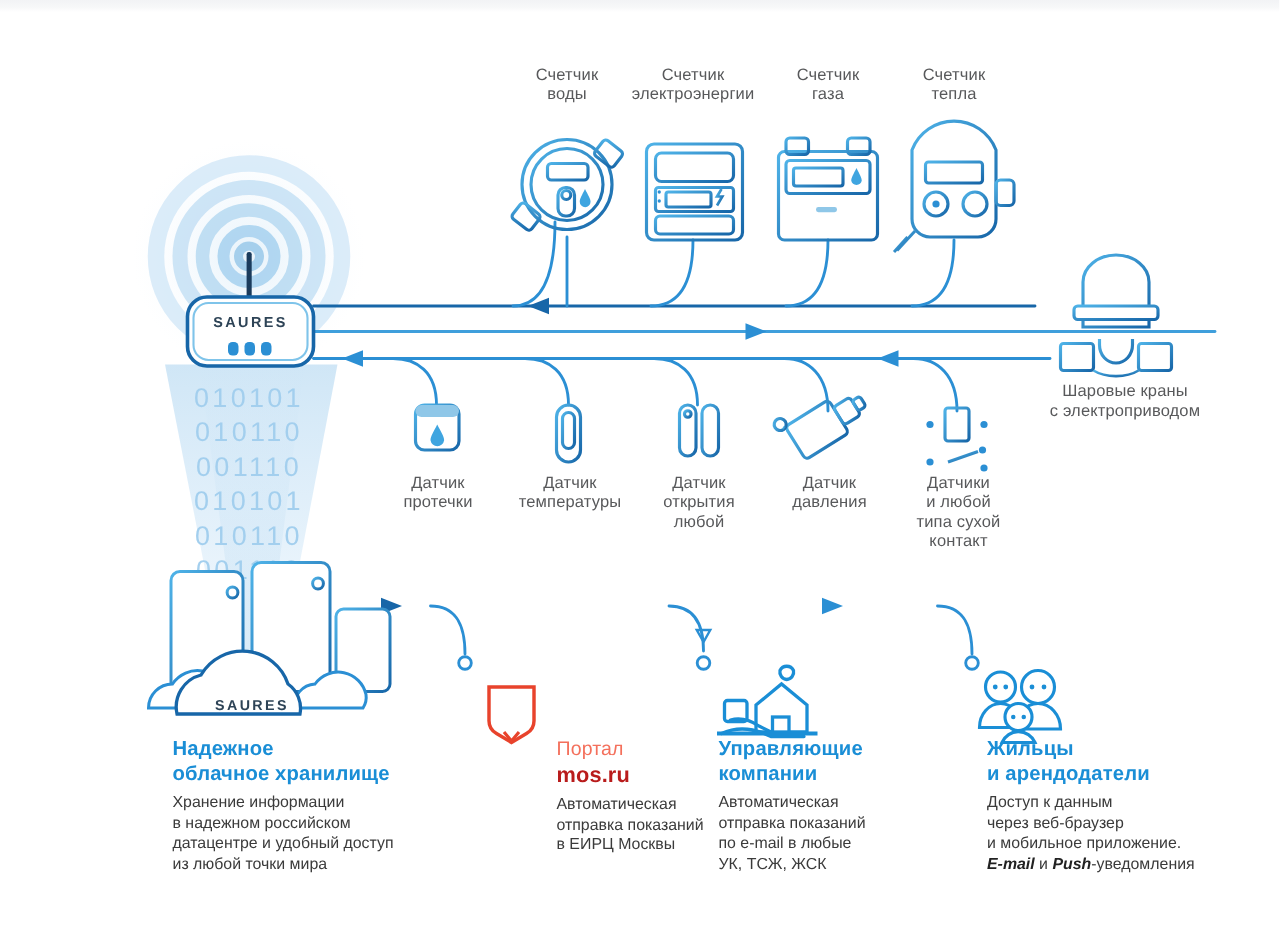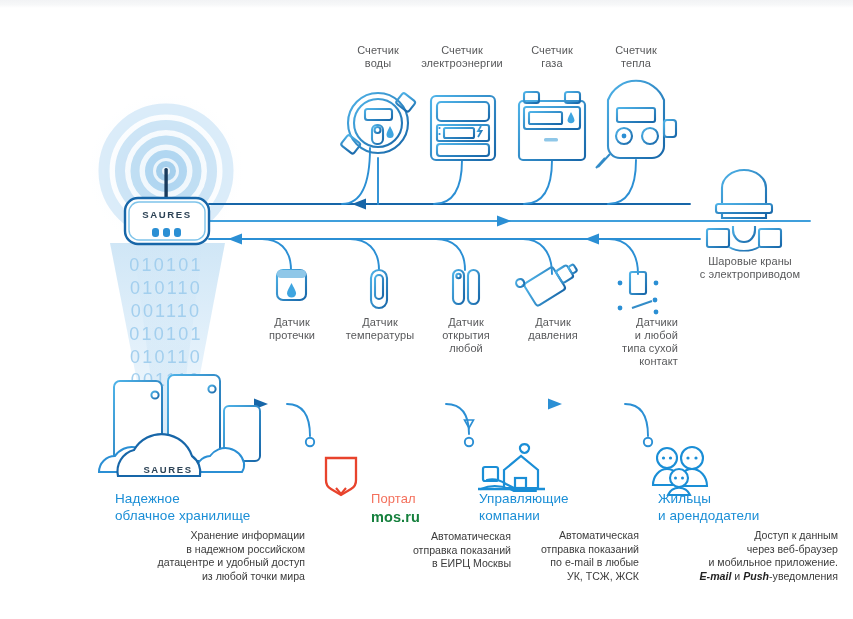--- a/index.html
+++ b/index.html
@@ -11,25 +11,25 @@
 
   #canvas{position:absolute;left:0;top:8px;width:853px;height:611px;background:#fff;}
 
   svg.layer{position:absolute;left:0;top:0;width:853px;height:611px;overflow:visible;}
   svg.layer.art{pointer-events:none;}
 
   .lbl{position:absolute;text-align:center;color:#58595b;
        font-size:11px;line-height:13px;letter-spacing:.1px;}
 
   .card{position:absolute;}
-  .card h3{margin:0;font-size:13.5px;line-height:16.5px;font-weight:normal;
+  .card h3{margin:0;font-size:13.5px;line-height:16.5px;font-weight:bold;
            color:#1a8ed6;letter-spacing:.1px;}
   .card h3.red-light{color:#f4705c;font-weight:normal;font-size:13px;}
-  .card h3.red-bold{color:#15803d;font-weight:bold;font-size:14.5px;}
-  .card p{margin:5px 0 0 0;font-size:10.6px;line-height:13.6px;color:#3b3b3b;text-align:right;}
+  .card h3.red-bold{color:#b91c1c;font-weight:bold;font-size:14.5px;}
+  .card p{margin:5px 0 0 0;font-size:10.6px;line-height:13.6px;color:#3b3b3b;}
   .card p b{font-weight:bold;color:#222;font-style:italic;}
 </style>
 </head>
 <body>
 
 <div id="topstrip"></div>
 
 <div id="canvas">
 
   <svg class="layer art" viewBox="0 0 853 611">
@@ -356,21 +356,21 @@
   </div>
   <div class="lbl" style="left:424px;top:308px;width:84px;">
     <span>Датчик</span><br>
     <span>открытия</span><br>
     <span>любой</span>
   </div>
   <div class="lbl" style="left:512px;top:308px;width:82px;">
     <span>Датчик</span><br>
     <span>давления</span>
   </div>
-  <div class="lbl" style="left:600px;top:308px;width:78px;text-align:right;">
+  <div class="lbl" style="left:600px;top:308px;width:78px;">
     <span>Датчики</span><br>
     <span>и любой</span><br>
     <span>типа сухой</span><br>
     <span>контакт</span>
   </div>
 
   <div class="card" style="left:115px;top:483px;width:190px;">
     <h3>
       <span>Надежное</span><br>
       <span>облачное хранилище</span>

